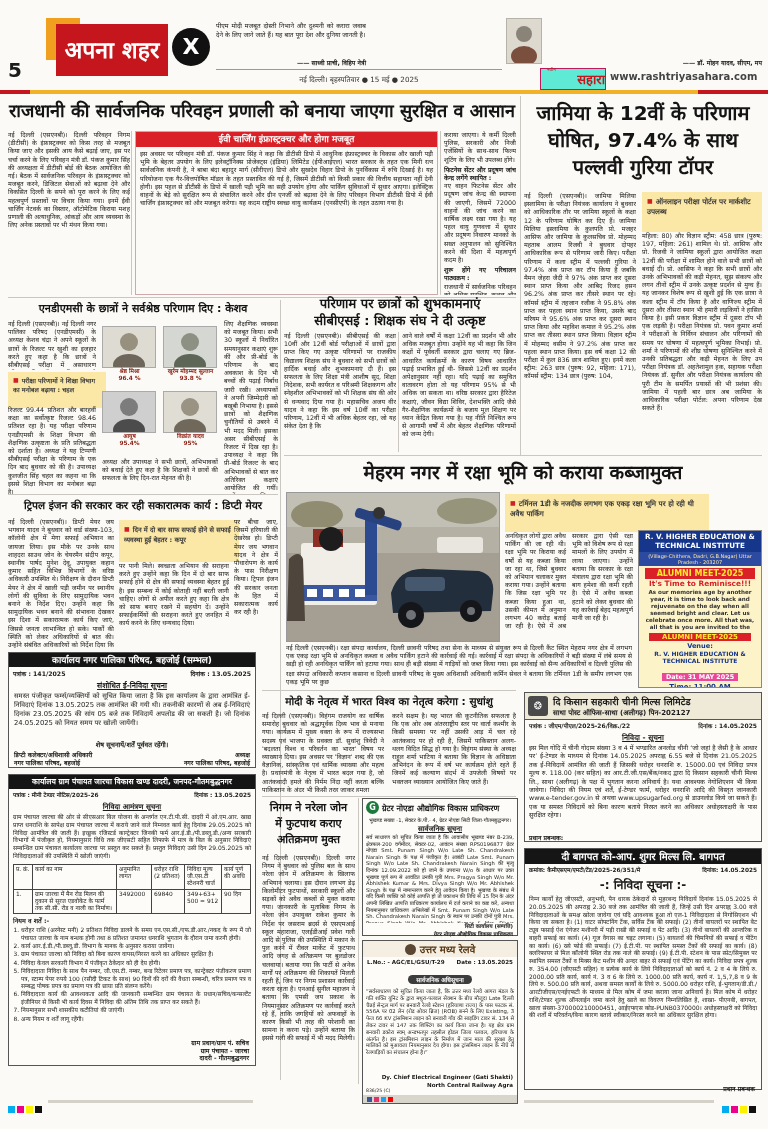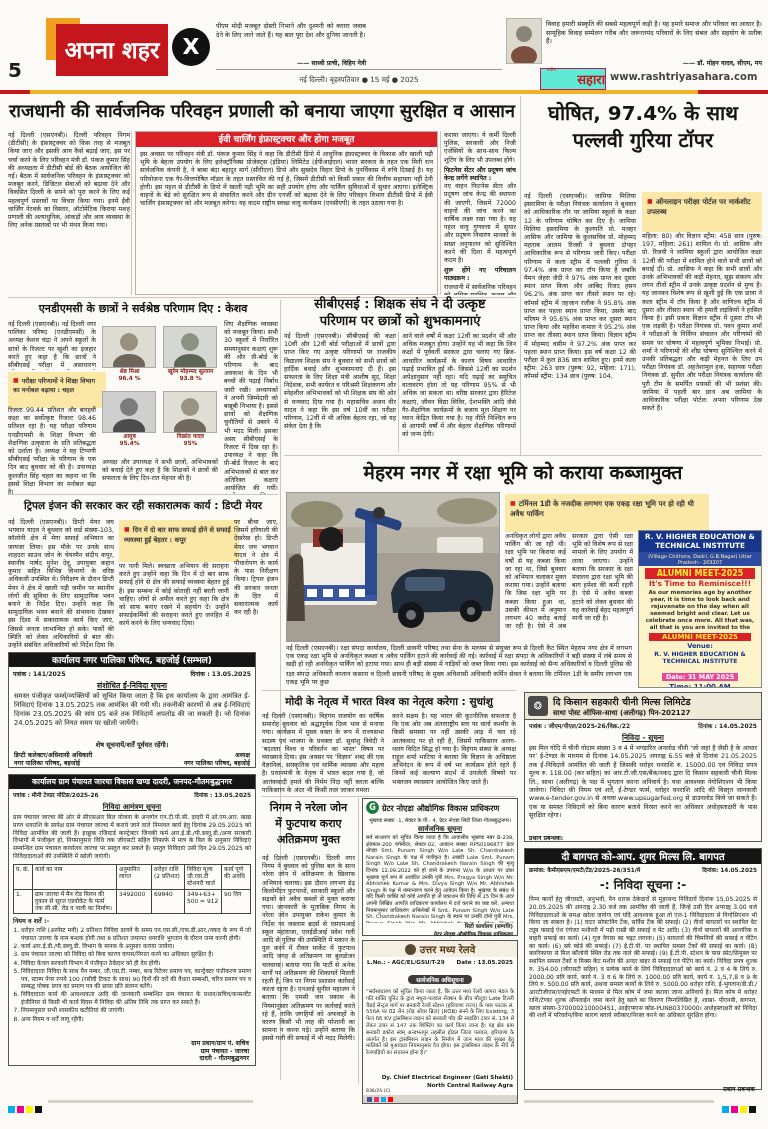--- a/index.html
+++ b/index.html
@@ -43,21 +43,20 @@
   <div class="hsep" style="left:216px;top:69px;width:286px;background:#999;"></div>
   <div class="abs" style="left:216px;top:74px;width:286px;text-align:center;font-size:7.2px;font-weight:normal;color:#333;">नई दिल्ली। बृहस्पतिवार ●  15 मई ●  2025</div>
 
   <div class="abs photo" style="left:506px;top:18px;width:34px;height:44px;border:1px solid #b5b2a8;">
     <svg width="34" height="44" viewBox="0 0 34 44">
         <rect width="34" height="44" fill="#ddd9cf"></rect>
         <circle cx="17" cy="15" r="8" fill="#8a8378"></circle>
         <ellipse cx="17" cy="37" rx="13" ry="10" fill="#7a4f3d"></ellipse>
       </svg>
   </div>
-  <div class="abs bt" style="left:546px;top:20px;width:216px;height:38px;font-size:6.4px;line-height:8.6px;">विवाह हमारी संस्कृति की सबसे महत्वपूर्ण कड़ी है। यह हमारे समाज और परिवार का आधार है। सामूहिक विवाह सम्मेलन गरीब और जरूरतमंद परिवारों के लिए संबल और सहयोग के प्रतीक हैं।</div>
   <div class="abs" style="left:546px;top:58px;width:216px;font-size:6.2px;font-weight:bold;text-align:right;">—— डॉ. मोहन यादव, सीएम, मप</div>
 
   <div class="abs" style="left:540px;top:68px;width:64px;height:20px;border:1px solid #be185d;background:#5eead4;text-align:right;">
     <span style="position:absolute;left:6px;top:-3px;font-size:4.5px;color:#c4161c;">नवीन</span>
     <span style="font-size:13px;font-weight:bold;color:#c4161c;line-height:20px;">सहारा</span>
   </div>
   <div class="abs" style="left:610px;top:71px;width:155px;font-size:10px;font-weight:bold;color:#444;">www.rashtriyasahara.com</div>
 
   <div class="abs" style="left:0;top:90px;width:30px;height:4px;background:#c4161c;"></div>
   <div class="abs" style="left:30px;top:90px;width:668px;height:4px;background:#f2b127;"></div>
@@ -79,20 +78,21 @@
     <div class="bt" style="font-weight:bold;margin-top:2px;">फिटनेस सेंटर और प्रदूषण जांच केन्द्र लगेंगे स्थापित :</div>
     <div class="bt">नए वाहन फिटनेस सेंटर और प्रदूषण जांच केन्द्र की स्थापना की जाएगी, जिसमें 72000 वाहनों की जांच करने का वार्षिक लक्ष्य रखा गया है। यह पहल वायु गुणवत्ता में सुधार और प्रदूषण निवारण मानकों के सख्त अनुपालन को सुनिश्चित करने की दिशा में महत्वपूर्ण कदम है।</div>
     <div class="bt" style="font-weight:bold;margin-top:2px;">शुरू होंगे नए परिचालन पाठ्यक्रम :</div>
     <div class="bt">राजधानी में सार्वजनिक परिवहन को अधिक सुरक्षित, कुशल और यात्री अनुकूल बनाने के लिए जल्द ही नए प्रशिक्षण पाठ्यक्रम शुरू करने जा रही है। इन पाठ्यक्रमों के माध्यम से ड्राइवरों, कंडक्टरों और आम नागरिकों को सड़क सुरक्षा, यात्री सेवा और संचालन की ट्रेनिंग दी जाएगी। इस ट्रेनिंग प्रोग्राम से डीटीसी को सालाना 3.5 करोड़ रुपए की आमदनी भी अनुमानित है।</div>
   </div>
 
   <div class="hsep" style="left:8px;top:297px;width:508px;"></div>
 
   <div class="vsep" style="left:520px;top:96px;height:359px;"></div>
   <div class="abs hl" style="left:524px;top:100px;width:238px;font-size:20px;line-height:27px;">
+    <div>जामिया के 12वीं के परिणाम</div>
     <div>घोषित, 97.4% के साथ</div>
     <div>पल्लवी गुरिया टॉपर</div>
   </div>
   <div class="abs bt" style="left:524px;top:192px;width:112px;height:263px;">नई दिल्ली (एसएनबी)। जामिया मिलिया इस्लामिया के परीक्षा नियंत्रक कार्यालय ने बुधवार को आधिकारिक तौर पर जामिया स्कूलों के कक्षा 12 के परिणाम घोषित कर दिए हैं। जामिया मिलिया इस्लामिया के कुलपति प्रो. मजहर आसिफ और जामिया के कुलसचिव प्रो. मोहम्मद महताब आलम रिजवी ने बुधवार दोपहर आधिकारिक रूप से परिणाम जारी किए। परीक्षा परिणाम में कला स्ट्रीम में पल्लवी गुरिया ने 97.4% अंक प्राप्त कर टॉप किया है जबकि मैमन जेहरा जैदी ने 97% अंक प्राप्त कर दूसरा स्थान प्राप्त किया और आबिद रिजद हसन 96.2% अंक प्राप्त कर तीसरे स्थान पर रहे। कॉमर्स स्ट्रीम में तहजान रजीक ने 95.8% अंक प्राप्त कर पहला स्थान प्राप्त किया, उसके बाद मरियम ने 95.6% अंक प्राप्त कर दूसरा स्थान प्राप्त किया और महविश कमाल ने 95.2% अंक प्राप्त कर तीसरा स्थान प्राप्त किया। विज्ञान स्ट्रीम में मोहम्मद वसीम ने 97.2% अंक प्राप्त कर पहला स्थान प्राप्त किया। इस वर्ष कक्षा 12 की परीक्षा में कुल 836 छात्र शामिल हुए। इनमें कला स्ट्रीम: 263 छात्र (पुरुष: 92, महिला: 171), कॉमर्स स्ट्रीम: 134 छात्र (पुरुष: 104,</div>
   <div class="abs ybox" style="left:642px;top:192px;width:110px;height:32px;">
     <span class="ybullet">■</span><span>ऑनलाइन परीक्षा पोर्टल पर मार्कशीट उपलब्ध</span>
   </div>
   <div class="abs bt" style="left:642px;top:232px;width:120px;height:223px;">महिला: 80) और विज्ञान स्ट्रीम: 458 छात्र (पुरुष: 197, महिला: 261) शामिल थे। प्रो. आसिफ और प्रो. रिजवी ने जामिया स्कूलों द्वारा आयोजित कक्षा 12वीं की परीक्षा में शामिल होने वाले सभी छात्रों को बधाई दी। प्रो. आसिफ ने कहा कि सभी छात्रों और उनके अभिभावकों की कड़ी मेहनत, सूझ संकल्प और लगन तीनों स्ट्रीम में उनके उत्कृष्ट प्रदर्शन से मुग्ध हैं। यह जानकर विशेष रूप से खुशी हुई कि एक छात्रा ने कला स्ट्रीम में टॉप किया है और वाणिज्य स्ट्रीम में दूसरा और तीसरा स्थान भी हमारी लड़कियों ने हासिल किया है। इसी प्रकार विज्ञान स्ट्रीम में दूसरा टॉप भी एक लड़की है। परीक्षा नियंत्रक प्रो. पवन कुमार शर्मा ने परीक्षाओं के निर्विघ्न संचालन और परिणामों की समय पर घोषणा में महत्वपूर्ण भूमिका निभाई। प्रो. शर्मा ने परिणामों की शीघ्र घोषणा सुनिश्चित करने में उनकी प्रतिबद्धता और कड़ी मेहनत के लिए उप परीक्षा नियंत्रक डॉ. अहतेशामुल हक, सहायक परीक्षा नियंत्रक डॉ. सुनील और परीक्षा नियंत्रक कार्यालय की पूरी टीम के समर्पित प्रयासों की भी प्रशंसा की। जामिया में पहली बार छात्र अब जामिया के आधिकारिक परीक्षा पोर्टल: अपना परिणाम देख सकते हैं।</div>
 
   <div class="abs hl nowrap" style="left:8px;top:300px;width:270px;font-size:11px;">एनडीएमसी के छात्रों ने सर्वश्रेष्ठ परिणाम दिए : केशव</div>
@@ -138,22 +138,22 @@
           </svg></div>
       <div class="pname">विक्रांत यादव</div>
       <div class="pname">95%</div>
     </div>
   </div>
   <div class="abs bt" style="left:102px;top:458px;width:116px;height:36px;">अध्यक्ष और उपाध्यक्ष ने सभी छात्रों, अभिभावकों को बधाई देते हुए कहा है कि शिक्षकों ने छात्रों की सफलता के लिए दिन-रात मेहनत की है।</div>
   <div class="abs bt" style="left:224px;top:320px;width:54px;height:174px;">लिए शैक्षणिक व्यवस्था को मजबूत किया। सभी 30 स्कूलों में निर्धारित समयानुसार कक्षाएं शुरू कीं और प्री-बोर्ड के परिणाम के बाद अवकाश के दिन भी बच्चों की पढ़ाई निर्बाध जारी रखी। अध्यापकों ने अपनी जिम्मेदारी को बखूबी निभाया है। इससे छात्रों को शैक्षणिक चुनौतियों से उबरने में भी मदद मिली। इसका असर सीबीएसई के रिजल्ट में दिख रहा है। उपाध्यक्ष ने कहा कि प्री-बोर्ड रिजल्ट के बाद अभिभावकों से बात कर अतिरिक्त कक्षाएं आयोजित की गयीं। छात्रों का अध्यवसिकरण कराकर परीक्षा के डर को दूर करने के लिए पेरेंट्स परामर्श आयोजित किए गए। उन्होंने बताया कि दसवीं कक्षा के विकास यादव ने 95 प्रतिशत, बारहवीं के आयुष 95.4 प्रतिशत, श्रेष्ठ मिश्रा ने 96.4 प्रतिशत और खुर्रम मोहम्मद सुल्तान ने 93.8 प्रतिशत नंबर लेकर परीक्षा में सर्वोत्तम अंक प्राप्त किए हैं। उपाध्यक्ष ने दसवीं-बारहवीं के छात्रों के परिणामों की सराहना की।</div>
 
   <div class="vsep" style="left:280px;top:300px;height:780px;"></div>
   <div class="abs hl" style="left:284px;top:295px;width:232px;font-size:13px;line-height:17px;">
+    <div>परिणाम पर छात्रों को शुभकामनाएं</div>
     <div>सीबीएसई : शिक्षक संघ ने दी उत्कृष्ट</div>
-    <div>परिणाम पर छात्रों को शुभकामनाएं</div>
   </div>
   <div class="abs bt" style="left:284px;top:332px;width:112px;height:120px;">नई दिल्ली (एसएनबी)। सीबीएसई की कक्षा 10वीं और 12वीं बोर्ड परीक्षाओं में छात्रों द्वारा प्राप्त किए गए उत्कृष्ट परिणामों पर राजकीय विद्यालय शिक्षक संघ ने बुधवार को सभी छात्रों को हार्दिक बधाई और शुभकामनाएं दी हैं। इस सफलता के लिए शिक्षा मंत्री आशीष सूद, शिक्षा निदेशक, सभी कार्यरत व परिश्रमी शिक्षकगण और स्नेहशील अभिभावकों को भी शिक्षक संघ की ओर से धन्यवाद दिया गया है। महासचिव अजय वीर यादव ने कहा कि इस वर्ष 10वीं का परीक्षा परिणाम, 12वीं में भी अधिक बेहतर रहा, जो यह संकेत देता है कि</div>
   <div class="vsep" style="left:398px;top:332px;height:120px;"></div>
   <div class="abs bt" style="left:402px;top:332px;width:114px;height:120px;">आने वाले वर्षों में कक्षा 12वीं का प्रदर्शन भी और अधिक मजबूत होगा। उन्होंने यह भी कहा कि जिन कक्षों में पूर्ववर्ती सरकार द्वारा चलाए गए ब्रिज-आधारित कार्यक्रमों के कारण विषय आधारित पढ़ाई प्रभावित हुई थी- जिससे 12वीं का प्रदर्शन अपेक्षानुसार नहीं रहा। यदि पढ़ाई का समुचित वातावरण होता तो यह परिणाम 95% से भी अधिक जा सकता था। वरिष्ठ सरकार द्वारा हैरिटेज कक्षाएं, जीवन विद्या शिविर, देशभक्ति आदि जैसे गैर-शैक्षणिक कार्यक्रमों के बजाय मूल शिक्षण पर ध्यान केंद्रित किया गया है। यह नीति निश्चित रूप से आगामी वर्षों में और बेहतर शैक्षणिक परिणामों को जन्म देगी।</div>
 
   <div class="hsep" style="left:284px;top:455px;width:478px;"></div>
   <div class="abs hl nowrap" style="left:284px;top:459px;width:478px;font-size:19px;">मेहरम नगर में रक्षा भूमि को कराया कब्जामुक्त</div>
 
   <div class="abs photo" style="left:286px;top:492px;width:212px;height:148px;border:1px solid #999;">
     <svg width="212" height="148" viewBox="0 0 212 148">

